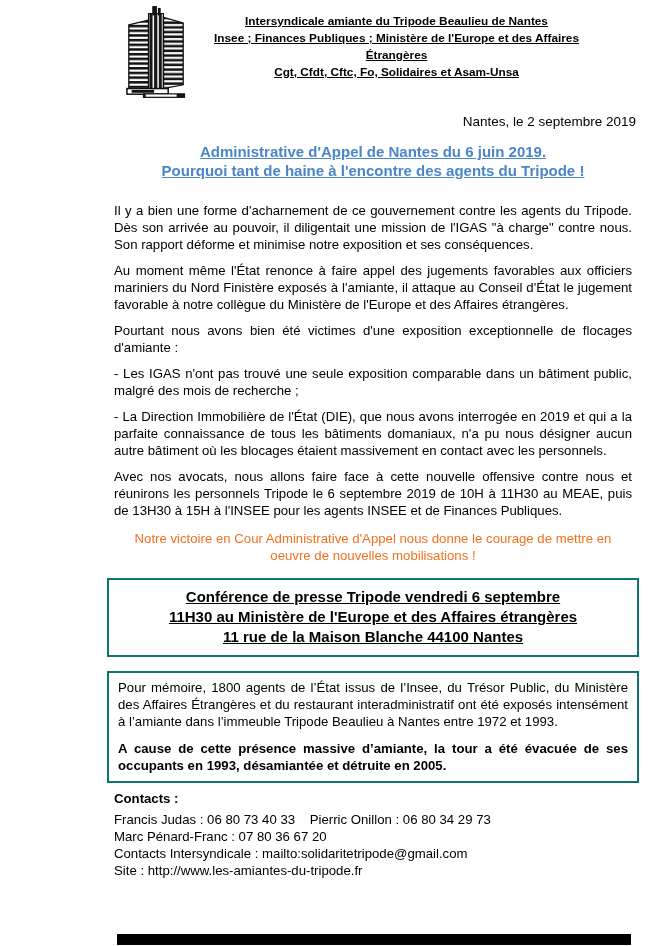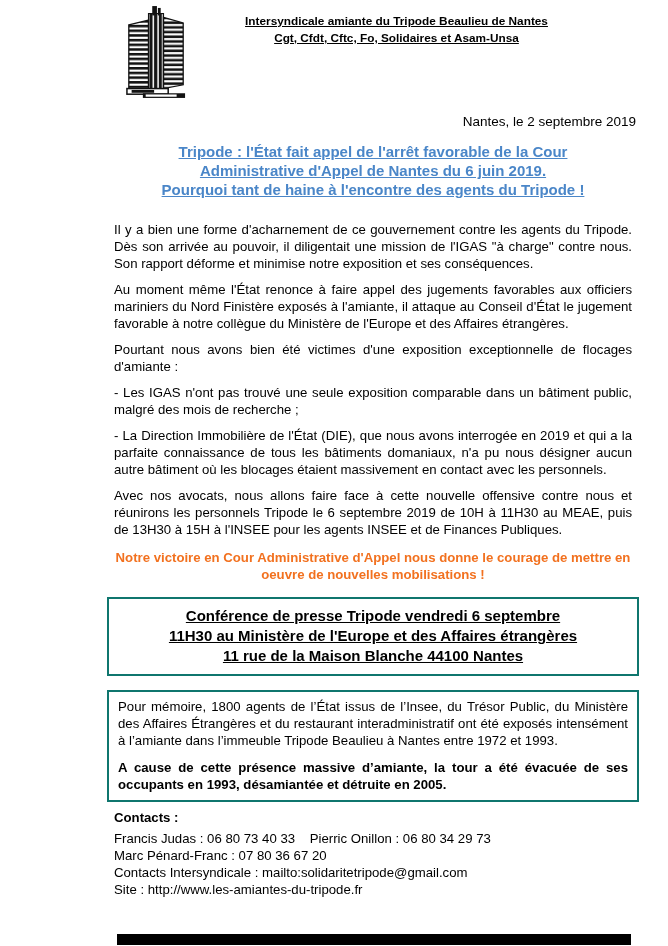--- a/index.html
+++ b/index.html
@@ -27,21 +27,21 @@
     margin:13px 70px 0;
     text-align:center;font-weight:bold;font-size:15px;line-height:19px;
     color:#4A86C8;
   }
   .doc-title div{text-decoration:underline;}
   
   .body-text{margin:22px 75px 0;font-size:13.2px;line-height:17px;}
   .body-text p{margin:0 0 9px 0;text-align:justify;}
   .body-text p.bold{font-weight:normal;}
   .body-text p.orange{
-    color:#F2711F;font-weight:bold;text-align:center;margin-top:11px;
+    color:#F2711F;font-weight:normal;text-align:center;margin-top:11px;
   }
   
   .box{
     border:2px solid #0f766e;
     margin:14px 68px 0;
   }
   .conf-box{
     padding:7px 4px 8px;
     text-align:center;font-weight:bold;font-size:15px;line-height:20px;
   }
@@ -92,28 +92,28 @@
         <polygon points="40,12 61,18 61,84 40,88" fill="url(#hs2)" stroke="#121212" stroke-width="1.4"></polygon>
 
         <rect x="1" y="88" width="44" height="6" fill="#ffffff" stroke="#121212" stroke-width="1.6"></rect>
         <rect x="6" y="89.5" width="24" height="3" fill="#121212"></rect>
         <rect x="18" y="93" width="45" height="5" fill="#121212"></rect>
         <rect x="21" y="94.3" width="33" height="2.4" fill="#ffffff"></rect>
       </svg>
     </div>
     <div class="header-text">
       <div>Intersyndicale amiante du Tripode Beaulieu de Nantes</div>
+      <div>Insee ; Finances Publiques ; Ministère de l'Europe et des Affaires Étrangères</div>
       <div>Cgt, Cfdt, Cftc, Fo, Solidaires et Asam-Unsa</div>
     </div>
   </div>
 
   <div class="date">Nantes, le 2 septembre 2019</div>
 
   <div class="doc-title">
-    <div>Tripode : l'État fait appel de l'arrêt favorable de la Cour</div>
     <div>Administrative d'Appel de Nantes du 6 juin 2019.</div>
     <div>Pourquoi tant de haine à l'encontre des agents du Tripode !</div>
   </div>
 
   <div class="body-text">
     <p>Il y a bien une forme d'acharnement de ce gouvernement contre les agents du Tripode. Dès son arrivée au pouvoir, il diligentait une mission de l'IGAS "à charge" contre nous. Son rapport déforme et minimise notre exposition et ses conséquences.</p>
     <p>Au moment même l'État renonce à faire appel des jugements favorables aux officiers mariniers du Nord Finistère exposés à l'amiante, il attaque au Conseil d'État le jugement favorable à notre collègue du Ministère de l'Europe et des Affaires étrangères.</p>
     <p class="bold">Pourtant nous avons bien été victimes d'une exposition exceptionnelle de flocages d'amiante :</p>
     <p class="bold">- Les IGAS n'ont pas trouvé une seule exposition comparable dans un bâtiment public, malgré des mois de recherche ;</p>
     <p class="bold">-  La Direction Immobilière de l'État (DIE), que nous avons interrogée en 2019 et qui a la parfaite connaissance de tous les bâtiments domaniaux, n'a pu nous désigner aucun autre bâtiment où les blocages étaient massivement en contact avec les personnels.</p>

